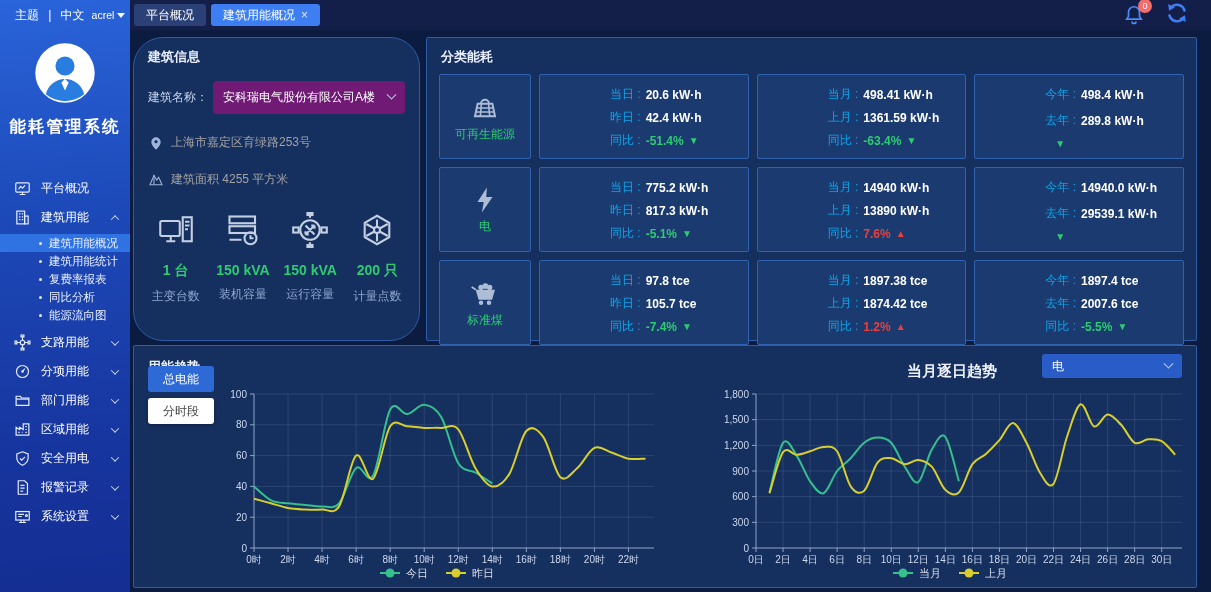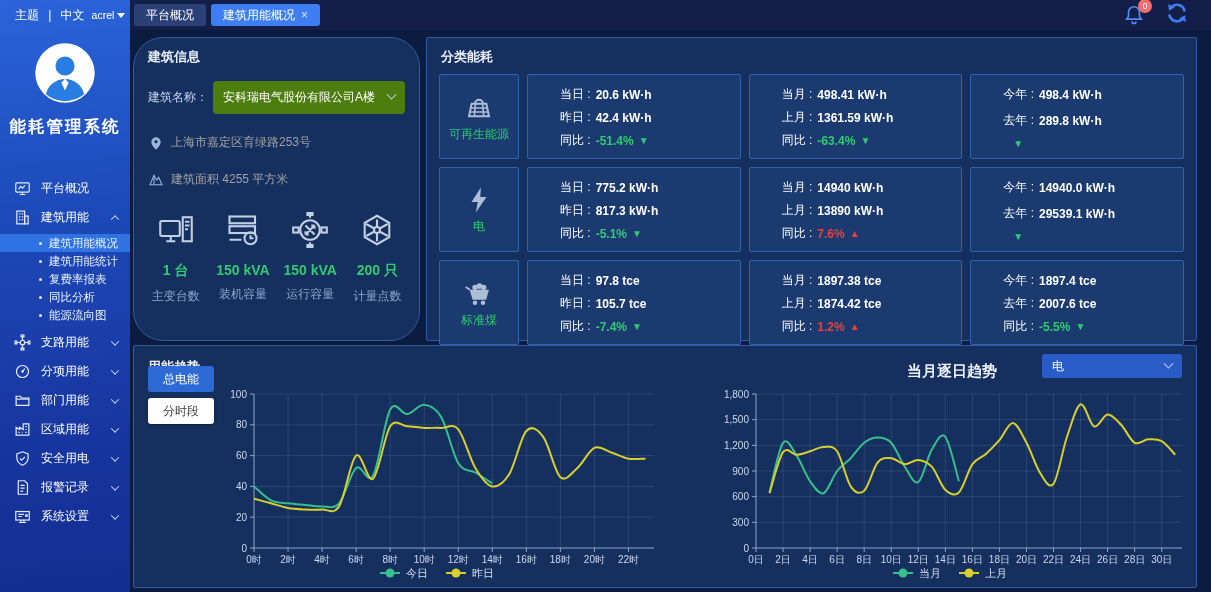--- a/index.html
+++ b/index.html
@@ -41,35 +41,35 @@
   .badge{position:absolute;top:-5px;right:-7px;min-width:14px;height:14px;border-radius:8px;background:#f56c6c;color:#fff;font-size:9px;display:flex;align-items:center;justify-content:center;padding:0 3px;}
   
   .panel{position:absolute;background:#152f5e;border:1px solid #2e5ca6;border-radius:2px;}
   .panel-title{padding:10px 14px 0;font-size:13px;font-weight:bold;color:#e8eefc;}
   #building-panel{left:133px;top:37px;width:287px;height:304px;border-radius:30px;}
   #energy-panel{left:426px;top:37px;width:771px;height:304px;}
   #trend-panel{left:133px;top:345px;width:1064px;height:243px;}
   
   .b-name-row{display:flex;align-items:center;margin:15px 14px 0;}
   .b-label{font-size:12px;color:#c6d4ee;white-space:nowrap;}
-  .b-select{flex:1;margin-left:5px;height:33px;background:#4d7c0f;border-radius:4px;display:flex;align-items:center;padding:0 10px;font-size:12px;color:#fff;cursor:pointer;}
+  .b-select{flex:1;margin-left:5px;height:33px;background:#701a75;border-radius:4px;display:flex;align-items:center;padding:0 10px;font-size:12px;color:#fff;cursor:pointer;}
   .sel-chev{margin-left:auto;width:7px;height:7px;border-right:1.5px solid #bcd0f5;border-bottom:1.5px solid #bcd0f5;transform:rotate(45deg) translate(-2px,-2px);}
   .b-info-row{display:flex;align-items:center;gap:7px;margin:20px 14px 0;font-size:12px;color:#a3a3a3;}
   .b-stats{display:flex;margin-top:24px;padding:0 8px;}
   .b-stat{flex:1;text-align:center;}
   .b-stat-value{margin-top:10px;font-size:14px;font-weight:bold;color:#2ecc71;}
   .b-stat-label{margin-top:8px;font-size:12px;color:#8ea6cf;}
   
   .e-rows{margin-top:8px;padding:0 12px;display:flex;flex-direction:column;gap:8px;}
   .e-row{display:flex;gap:8px;height:85px;}
-  .ec-icon-card{width:80px;flex:none;background:#1b3a70;border:1px solid #2f63b0;border-radius:2px;display:flex;flex-direction:column;align-items:center;justify-content:center;gap:3px;}
+  .ec-icon-card{width:92px;flex:none;background:#1b3a70;border:1px solid #2f63b0;border-radius:2px;display:flex;flex-direction:column;align-items:center;justify-content:center;gap:3px;}
   .ec-icon-name{font-size:12px;color:#2ecc71;}
   .ec-card{flex:1;background:#1b3a70;border:1px solid #2f63b0;border-radius:2px;display:flex;flex-direction:column;justify-content:space-between;padding:11px 8px 9px 32px;}
   .ec-line{font-size:12px;display:flex;align-items:center;}
-  .ec-label{color:#ffffff;margin-right:5px;white-space:pre;}
+  .ec-label{color:#0ea5e9;margin-right:5px;white-space:pre;margin-left:38px;}
   .ec-value{color:#fff;font-weight:bold;}
   .ec-pct{font-weight:bold;margin-right:5px;}
   .ec-tri{font-size:10px;}
   .ec-pct.down,.ec-tri.down{color:#2ecc71;}
   .ec-pct.up,.ec-tri.up{color:#e8413c;}
   
   .t-btn{position:absolute;left:14px;width:66px;height:26px;border-radius:3px;font-size:12px;display:flex;align-items:center;justify-content:center;cursor:pointer;}
   #btn-total{top:20px;background:#2e6ad6;color:#fff;}
   #btn-period{top:52px;background:#ffffff;color:#444;box-shadow:0 1px 3px rgba(0,0,0,.35);}
   .t-select{position:absolute;right:14px;top:8px;width:140px;height:24px;background:#2a5cc8;border-radius:3px;display:flex;align-items:center;padding:0 10px;font-size:12px;color:#fff;cursor:pointer;}

